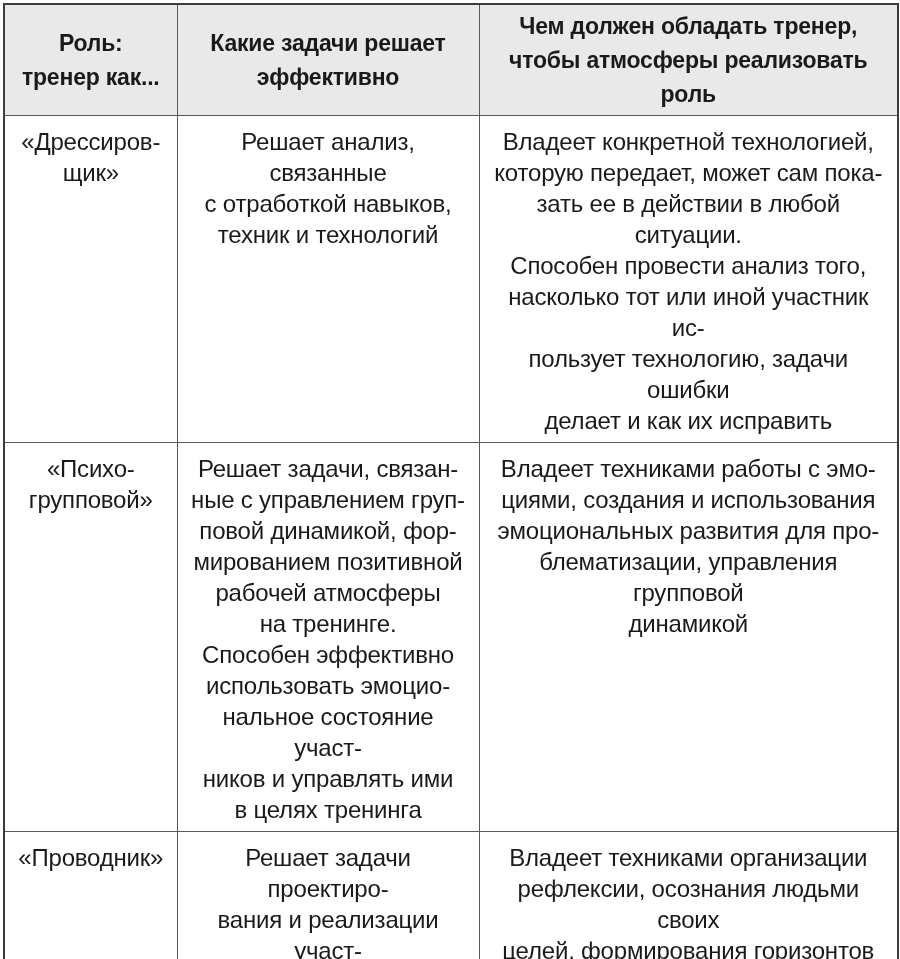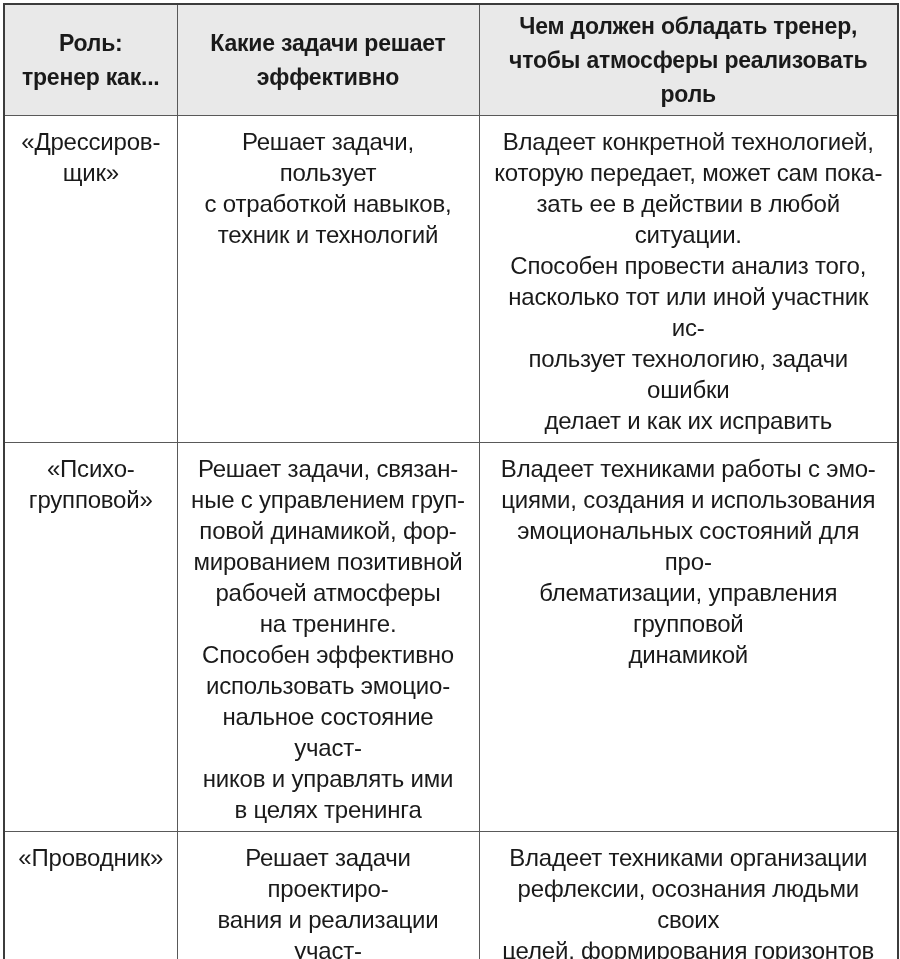--- a/index.html
+++ b/index.html
@@ -71,21 +71,21 @@
         <th>Какие задачи решает
 эффективно</th>
         <th>Чем должен обладать тренер,
 чтобы атмосферы реализовать роль</th>
       </tr>
     </thead>
     <tbody>
       <tr class="row-1">
         <td>«Дрессиров-
 щик»</td>
-        <td>Решает задачи, пользует
+        <td>Решает анализ, связанные
 с отработкой навыков,
 техник и технологий</td>
         <td>Владеет конкретной технологией,
 которую передает, может сам пока-
 зать ее в действии в любой
 ситуации.
 Способен провести анализ того,
 насколько тот или иной участник ис-
 пользует технологию, задачи ошибки
 делает и как их исправить</td>
@@ -99,21 +99,21 @@
 мированием позитивной
 рабочей атмосферы
 на тренинге.
 Способен эффективно
 использовать эмоцио-
 нальное состояние участ-
 ников и управлять ими
 в целях тренинга</td>
         <td>Владеет техниками работы с эмо-
 циями, создания и использования
-эмоциональных состояний для про-
+эмоциональных развития для про-
 блематизации, управления групповой
 динамикой</td>
       </tr>
       <tr class="row-3">
         <td>«Проводник»</td>
         <td>Решает задачи проектиро-
 вания и реализации участ-
 никами индивидуальной
 программы собственного
 профессионального роста</td>

